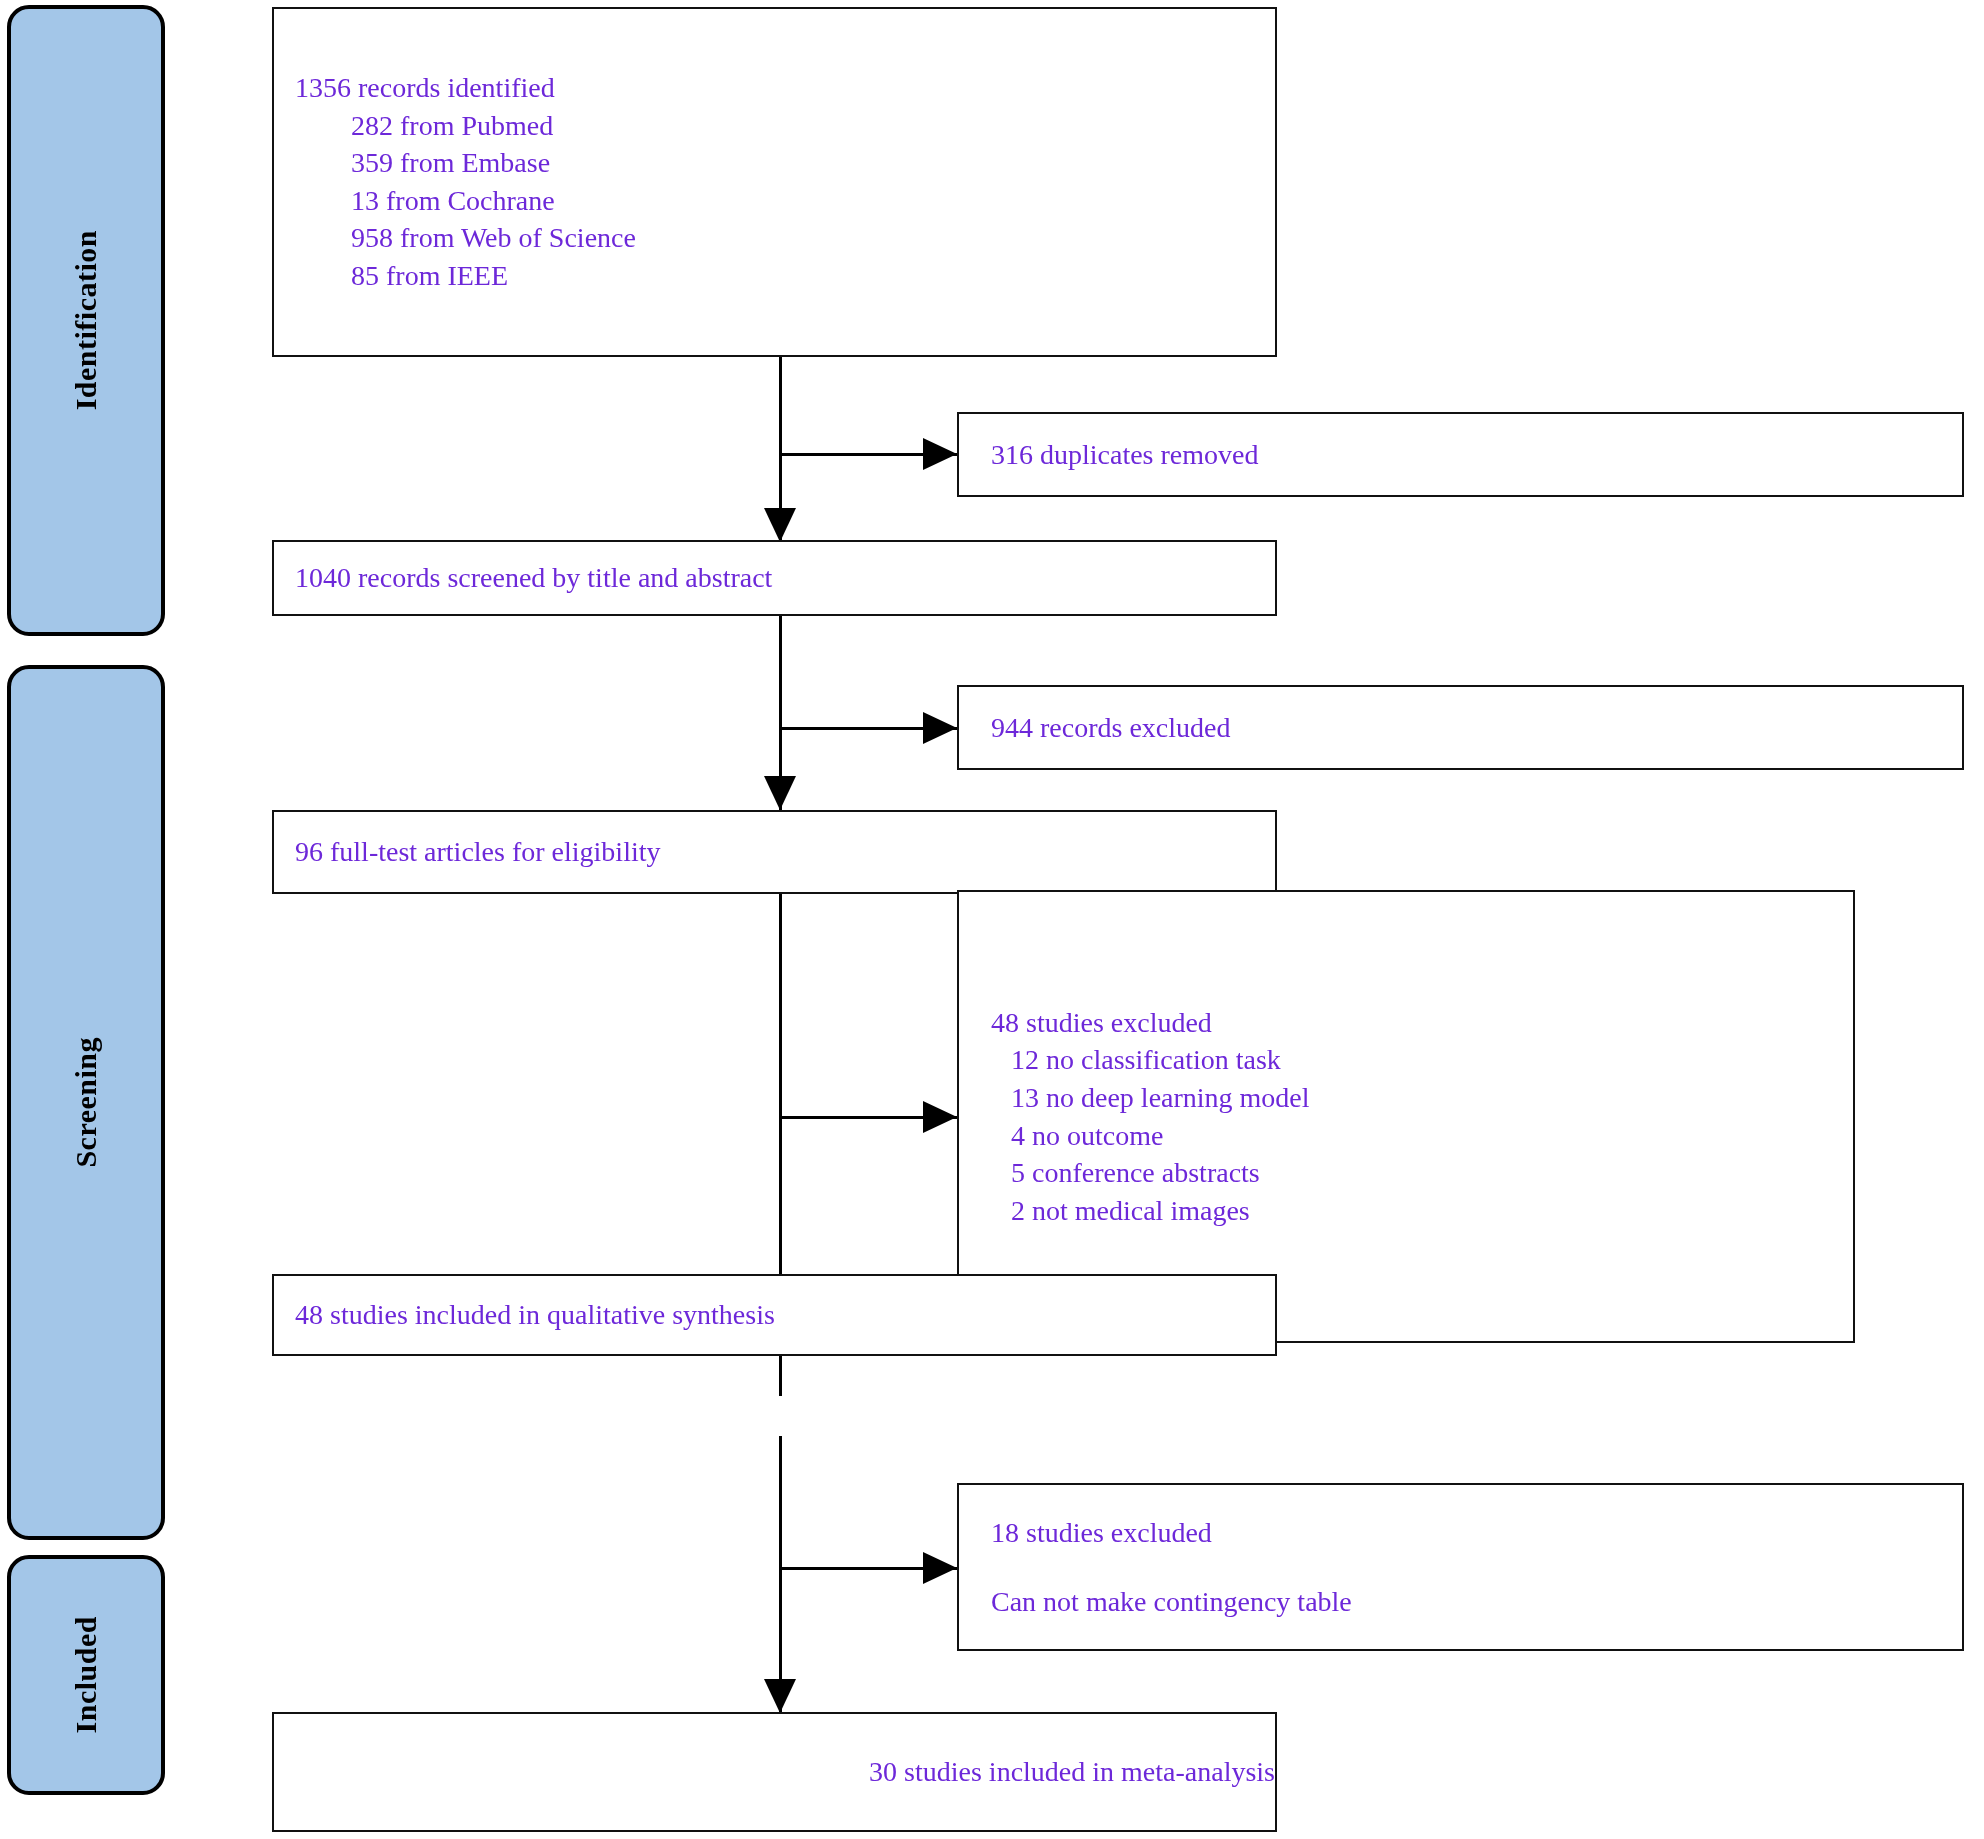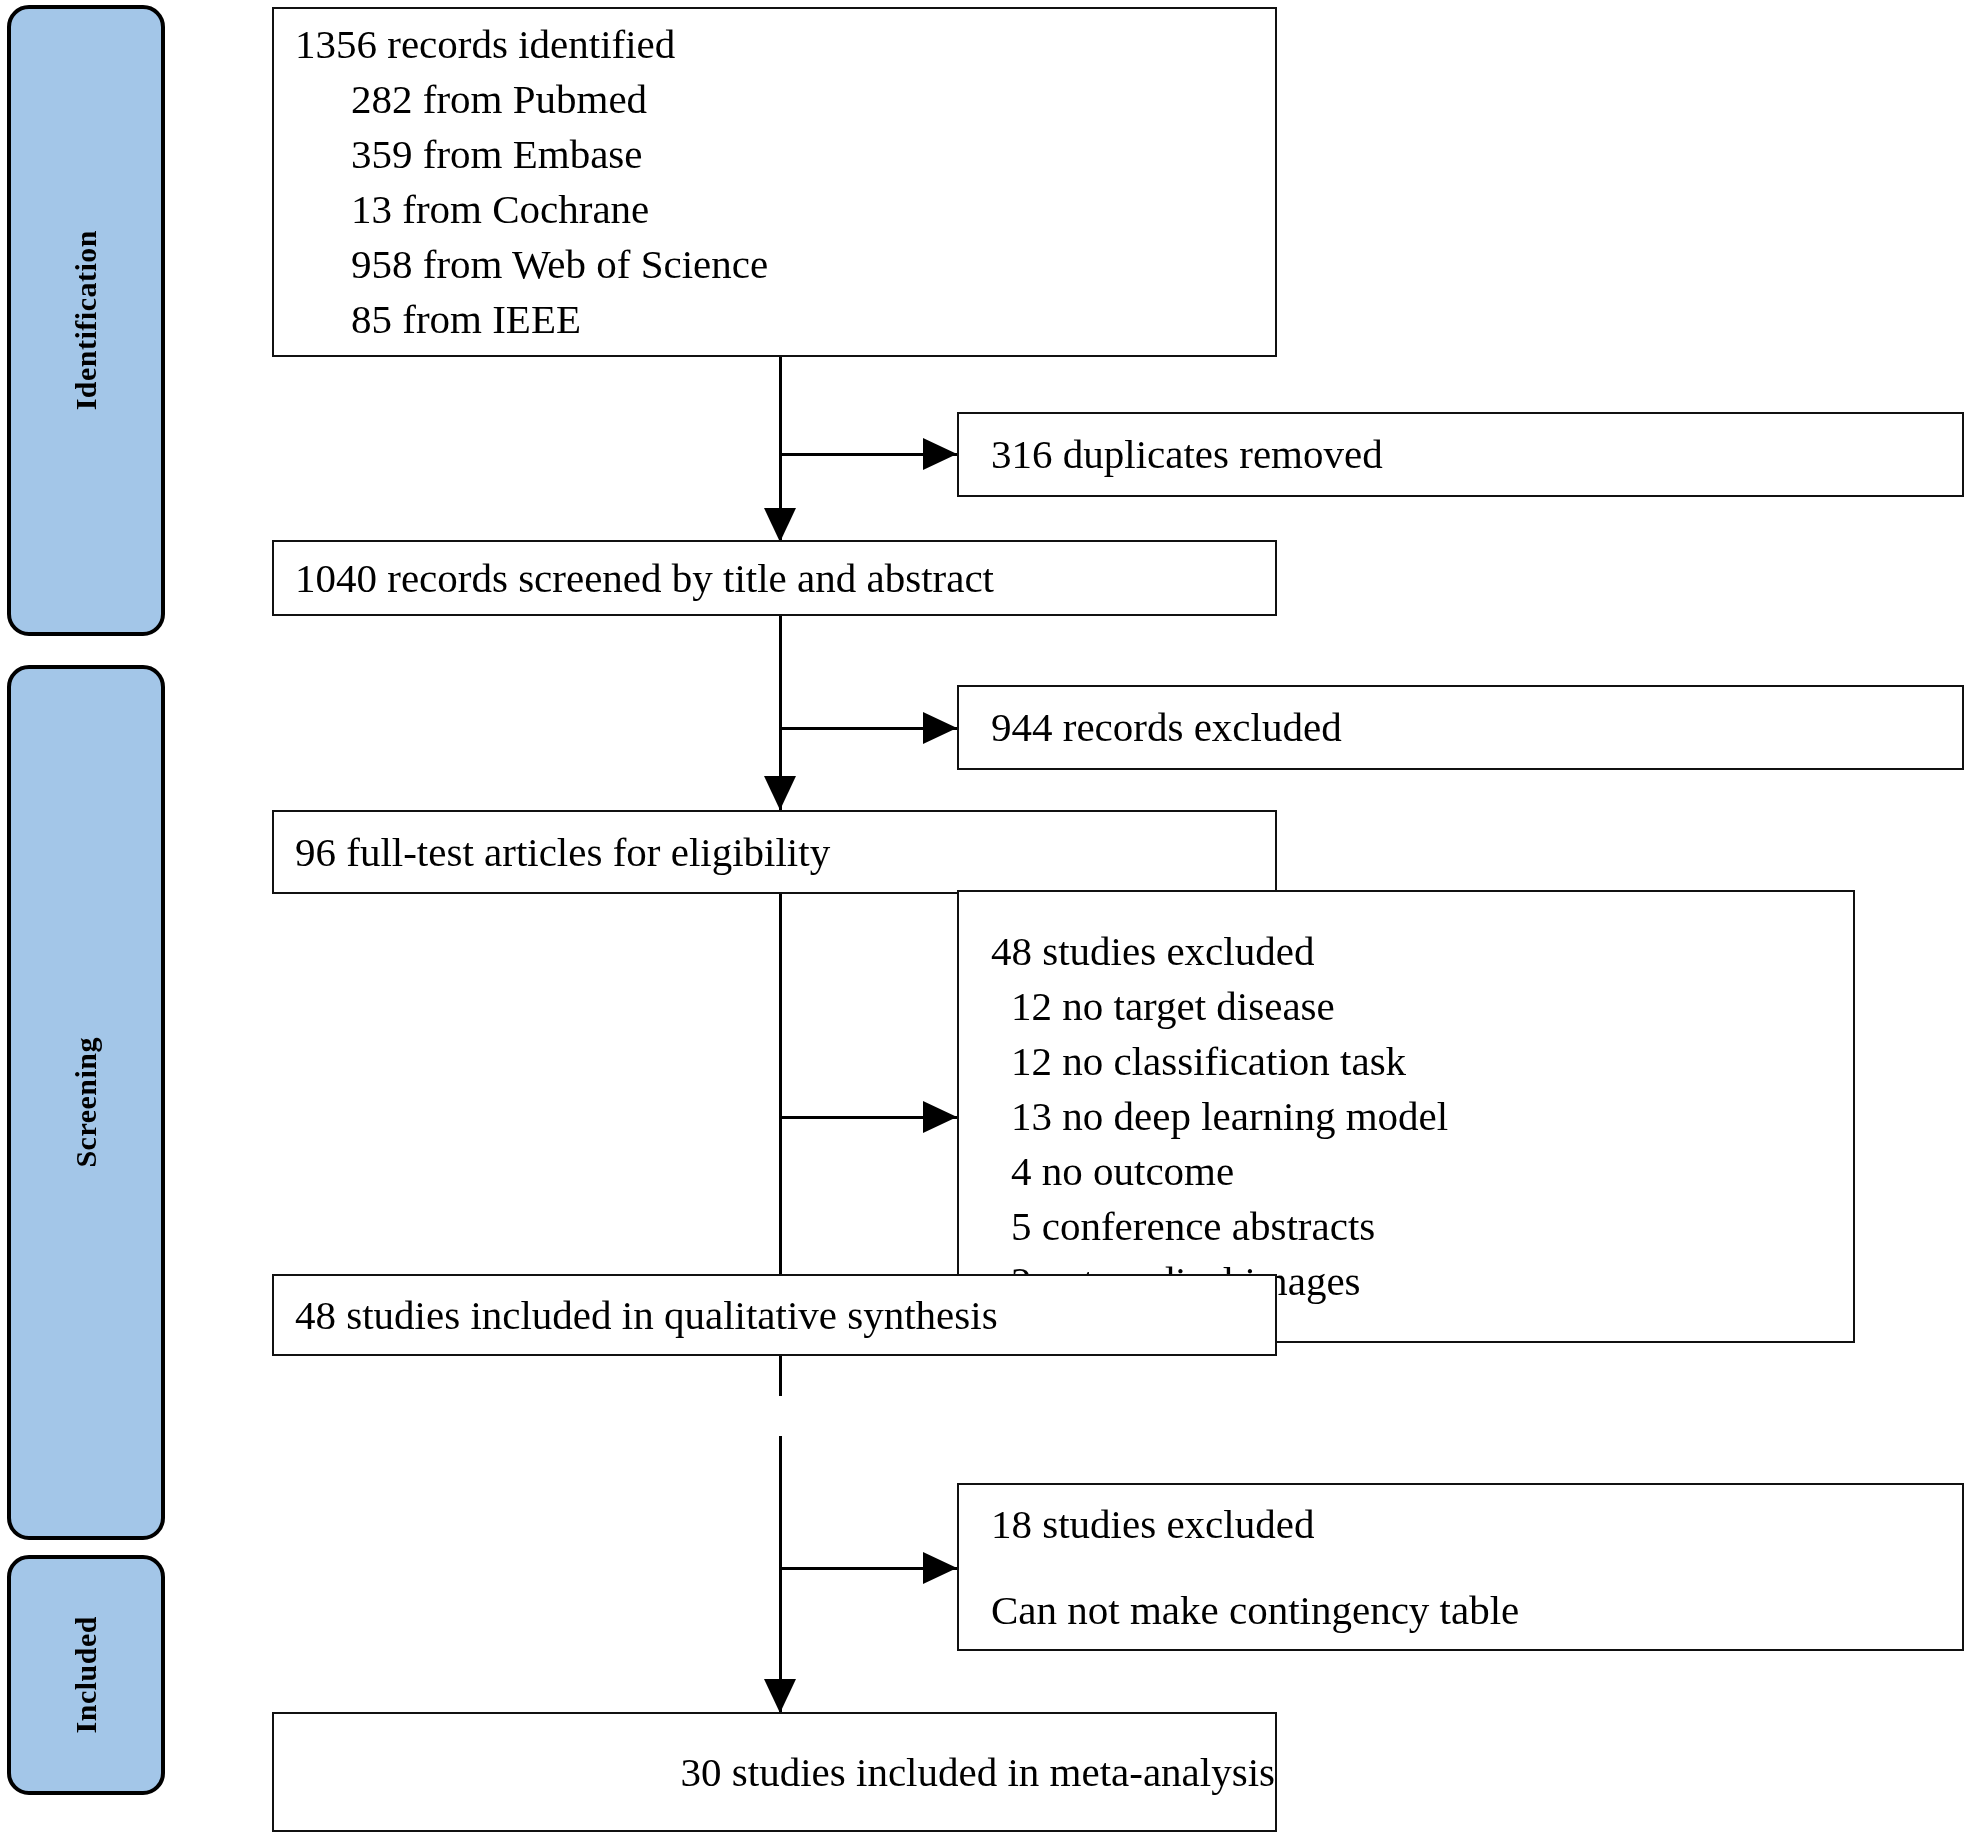--- a/index.html
+++ b/index.html
@@ -42,23 +42,23 @@
   .box {
     position: absolute;
     background: #ffffff;
     border: 2.4px solid #111111;
     box-sizing: border-box;
     display: flex;
     flex-direction: column;
     justify-content: center;
   }
   .box .line {
-    font-size: 41px;
+    font-size: 28px;
     line-height: 1.34;
-    color: #000000;
+    color: #6d28d9;
     white-space: nowrap;
   }
   .box.pad-main { padding: 4.8px 0 4.8px 21px; }
   .box.pad-side { padding: 4.8px 0 4.8px 32px; }
   .indent-1 { padding-left: 56px; }
   .indent-sub { padding-left: 20px; }
 
   
   .vline {
     position: absolute;
@@ -142,21 +142,20 @@
   </div>
 
   <div class="vline" style="left:779px; top:894px; width:2.9px; height:502px;"></div>
   <div class="arrow-down" style="left:764px; top:1319px;"></div>
 
   <div class="hline" style="left:779px; top:1116px; width:210px;"></div>
   <div class="arrow-right" style="left:923px; top:1101px;"></div>
 
   <div class="box pad-side" style="left:957px; top:890px; width:898px; height:453px;">
     <div class="line">48 studies excluded</div>
-    <div class="line indent-sub">12 no target disease</div>
     <div class="line indent-sub">12 no classification task</div>
     <div class="line indent-sub">13 no deep learning model</div>
     <div class="line indent-sub">4 no outcome</div>
     <div class="line indent-sub">5 conference abstracts</div>
     <div class="line indent-sub">2 not medical images</div>
   </div>
 
   <div class="box pad-main" style="left:272px; top:1274px; width:1005px; height:82px;">
     <div class="line">48 studies included in qualitative synthesis</div>
   </div>

